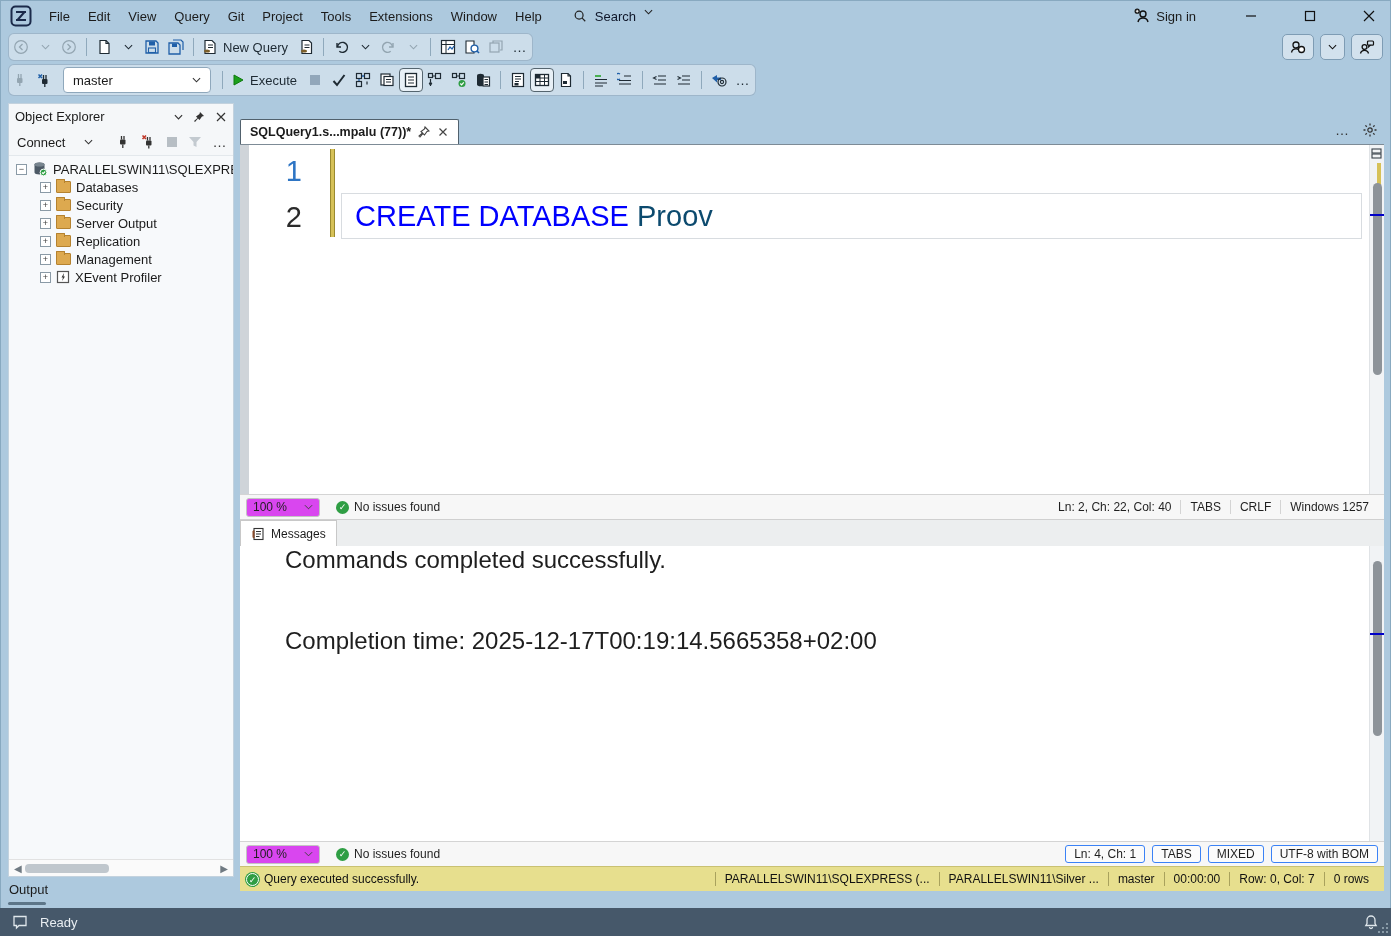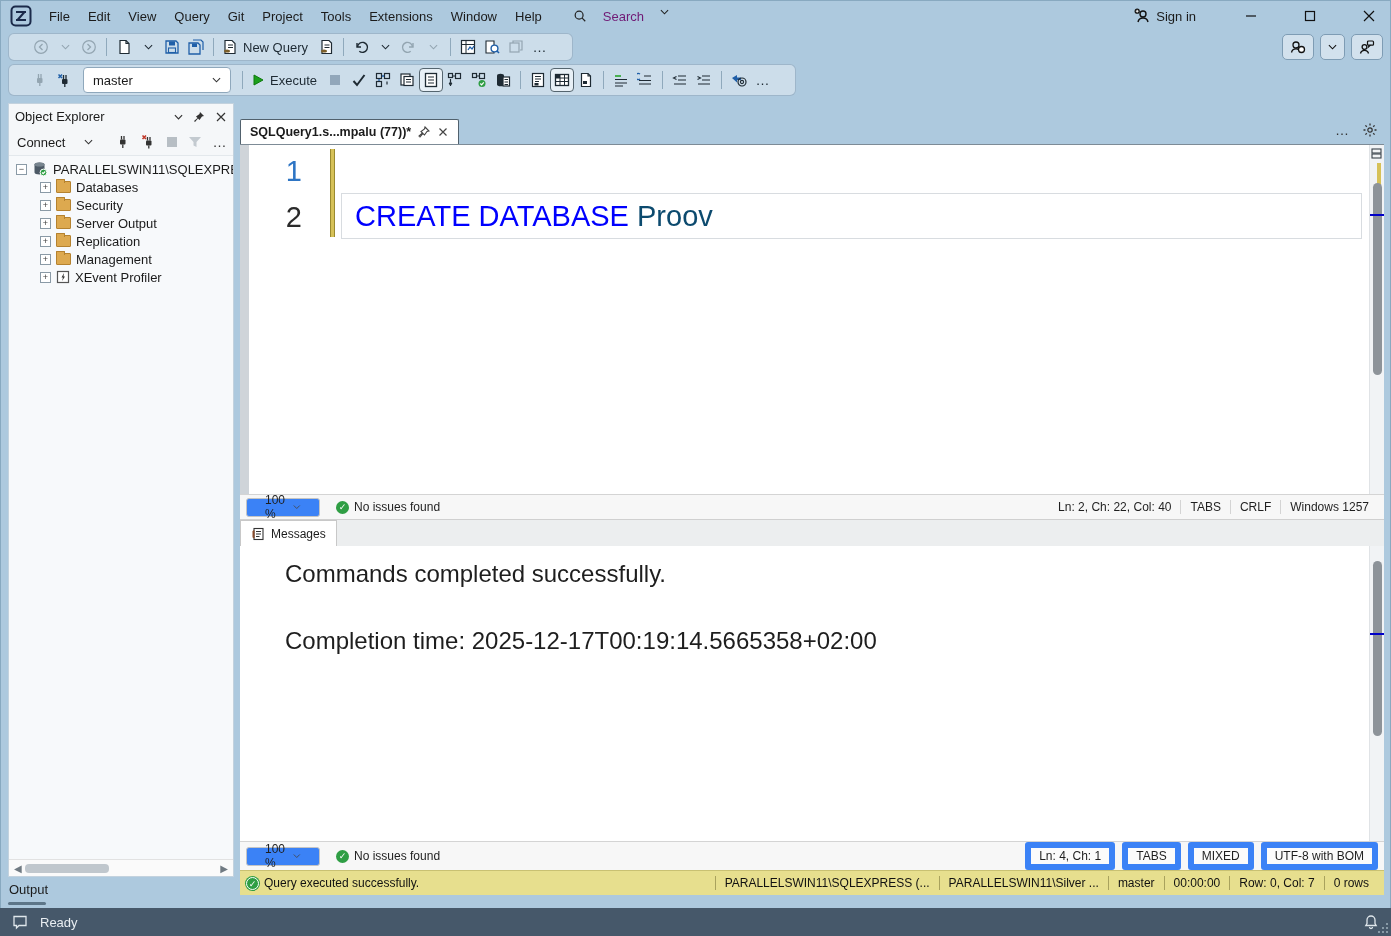--- a/index.html
+++ b/index.html
@@ -12,28 +12,28 @@
   }
   svg { display:block; }
   .i16 { width:16px; height:16px; flex:0 0 auto; }
   .i14 { width:14px; height:14px; flex:0 0 auto; }
   .i12 { width:12px; height:12px; flex:0 0 auto; }
 
   
   .titlebar { height:32px; display:flex; align-items:center; padding-left:10px; font-size:13px; }
   .app-logo { width:22px; height:22px; margin-right:8px; }
   .menu-item { padding:4px 9px; border-radius:4px; cursor:default; }
-  .search-box { display:flex; align-items:flex-start; gap:16px; margin-left:14px; padding:3px 8px; border-radius:4px; color:#701a75; }
+  .search-box { display:flex; align-items:flex-start; gap:8px; margin-left:14px; padding:3px 8px; border-radius:4px; color:#0f172a; }
   .titlebar-right { margin-left:auto; display:flex; align-items:center; height:100%;gap:15px; }
   .signin { display:flex; align-items:center; gap:6px; padding:0 18px; font-size:13px; }
   .caption-btn { width:44px; height:32px; display:flex; align-items:center; justify-content:center; }
 
   
   .toolbar1 { height:30px; display:flex; align-items:center; padding:0 8px; }
-  .tb-group { display:flex; align-items:center; background:rgba(255,255,255,.38); border:1px solid rgba(120,150,175,.55); border-radius:6px; padding:1px 20px; height:28px; }
+  .tb-group { display:flex; align-items:center; background:rgba(255,255,255,.38); border:1px solid rgba(120,150,175,.55); border-radius:6px; padding:1px 0; height:28px; }
   .tb-btn { height:24px; min-width:24px; padding:0 3px; display:flex; align-items:center; justify-content:center; border-radius:4px; color:#1e2a33; gap:2px; }
   .tb-btn.disabled { color:#93a5b1; }
   .tb-sep { width:1px; height:18px; background:#8fa9bc; margin:0 5px; }
   .tb-label { font-size:13px; padding:0 3px; white-space:nowrap; }
   .chev { width:9px; height:6px; }
   .toolbar1-right { margin-left:auto; display:flex; gap:6px; align-items:center; }
   .tb-outline-btn { display:flex; align-items:center; gap:4px; border:1px solid #7e9cb4; background:rgba(255,255,255,.45); border-radius:5px; height:26px; padding:0 7px; }
 
   .toolbar2 { height:36px; display:flex; align-items:center; padding:0 8px; }
   .db-select { display:flex; align-items:center; justify-content:space-between; width:148px; height:26px; background:#fff; border:1px solid #8fa8bc; border-radius:4px; padding:0 9px; font-size:13px; margin:0 6px; }
@@ -69,27 +69,27 @@
   .code-line { position:absolute; left:115px; font-size:29px; line-height:46px; white-space:pre; }
   .kw { color:#0000fe; } .ident { color:#0c4a6e; }
 
   .vscroll { position:absolute; right:0; top:0; bottom:0; width:15px; background:#f1f3f5; border-left:1px solid #e0e3e6; }
   .vthumb { position:absolute; left:3px; width:9px; background:#8d9399; border-radius:5px; }
   .caret-mark { position:absolute; left:0; right:0; height:2px; background:#0000c8; }
   .scroll-ymark { position:absolute; right:3px; width:4px; background:#d6c158; }
   .splitter-icon { position:absolute; right:1px; top:2px; color:#39424a; }
 
   .mini-status { flex:0 0 25px; background:#f7f7f7; border-top:1px solid #d4d4d4; display:flex; align-items:center; font-size:12px; color:#1f1f1f; padding:0 6px; }
-  .zoom-select { display:flex; align-items:center; justify-content:space-between; width:74px; height:19px; border:1px solid #c4c4c4; border-radius:3px; background:#3b82f6; padding:0 18px; margin-right:16px; }
+  .zoom-select { display:flex; align-items:center; justify-content:space-between; width:74px; height:19px; border:1px solid #c4c4c4; border-radius:3px; background:#d946ef; padding:0 6px; margin-right:16px; }
   .issue-ok { display:flex; align-items:center; gap:5px; }
   .ok-dot { width:13px; height:13px; border-radius:50%; background:#2f9e44; color:#fff; font-size:9px; line-height:13px; text-align:center; }
   .status-right { margin-left:auto; display:flex; align-items:center; }
   .seg { padding:0 9px; border-left:1px solid #d4d4d4; white-space:nowrap; }
   .seg:first-child { border-left:none; }
-  .pill { border:6px solid #3b82f6; background:#fbfbfb; border-radius:3px; padding:1px 8px; margin-left:7px; white-space:nowrap; }
+  .pill { border:1px solid #3b82f6; background:#fbfbfb; border-radius:3px; padding:1px 8px; margin-left:7px; white-space:nowrap; }
 
   .msg-tabstrip { flex:0 0 27px; background:#eceeef; border-top:1px solid #d0d0d0; display:flex; align-items:flex-end; }
   .msg-tab { display:flex; align-items:center; gap:6px; height:26px; background:#fff; border:1px solid #c8c8c8; border-bottom:none; padding:0 10px; font-size:12px; }
   .msg-body { position:relative; flex:0 0 295px; background:#fff; overflow:hidden; }
   .msg-text { position:absolute; left:45px; font-size:24px; color:#1e1e1e; white-space:pre; }
 
   .result-bar { flex:0 0 25px; background:#e7df8e; border-top:1px solid #c9c172; display:flex; align-items:center; font-size:12px; padding:0 6px; color:#111; }
   .rb-seg { padding:0 9px; border-left:1px solid #a9a25d; white-space:nowrap; }
   .result-right { margin-left:auto; display:flex; align-items:center; }
 
@@ -594,21 +594,21 @@
         <svg class="i14" viewBox="0 0 14 14">
             <rect x="3" y="1.5" width="9" height="11" fill="#fff" stroke="#333" stroke-width="1.1"></rect>
             <path d="M5 4.5h5M5 7h5M5 9.5h3.5" stroke="#333" stroke-width="1"></path>
             <path d="M1.5 4.5c0-.8 1-1.3 2-1.3v8c-1 0-2-.5-2-1.3z" fill="#8a4b2a"></path>
           </svg>
         <span>Messages</span>
       </div>
     </div>
 
     <div class="msg-body">
-      <div class="msg-text" style="top:14px;">Commands completed successfully.</div>
+      <div class="msg-text" style="top:0;">Commands completed successfully.</div>
       <div class="msg-text" style="top:81px;">Completion time: 2025-12-17T00:19:14.5665358+02:00</div>
       <div class="vscroll">
         <div class="vthumb" style="top:15px; height:175px;"></div>
         <div class="caret-mark" style="top:87px;"></div>
       </div>
     </div>
 
     <div class="mini-status">
       <div class="zoom-select">
         <span>100 %</span>

